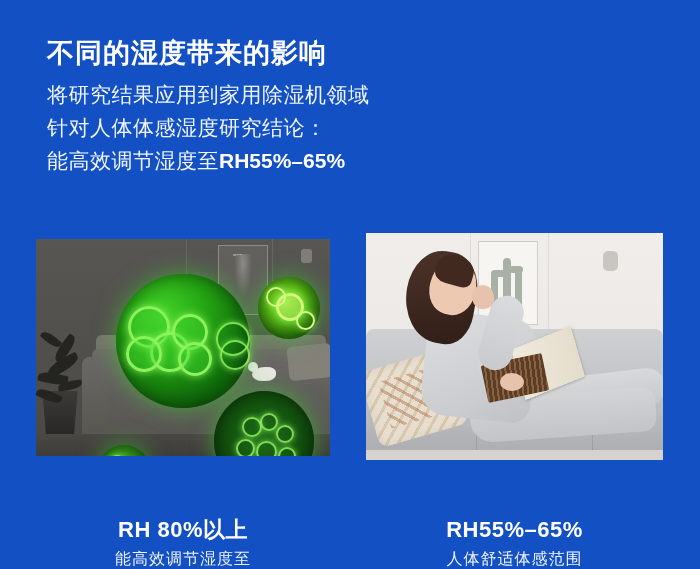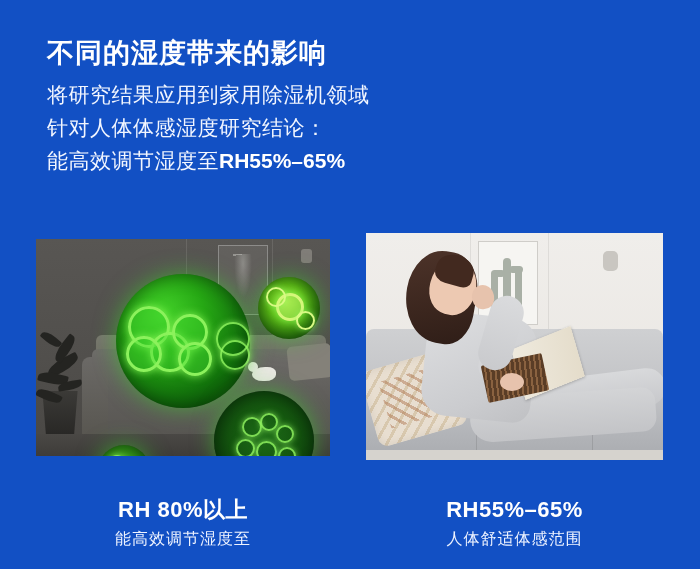--- a/index.html
+++ b/index.html
@@ -382,20 +382,21 @@
     color: #ffffff;
   }
   #caption-left  { left: 36px;  top: 496px; width: 294px; }
   #caption-right { left: 366px; top: 496px; width: 297px; }
   .caption-title {
     font-size: 22px;
     font-weight: bold;
     letter-spacing: 0.5px;
     line-height: 27px;
     white-space: nowrap;
+    margin-top: 20px;
   }
   .caption-sub {
     font-size: 16px;
     font-weight: normal;
     color: #eef3ff;
     letter-spacing: 1px;
     line-height: 24px;
     margin-top: 4px;
     white-space: nowrap;
   }

